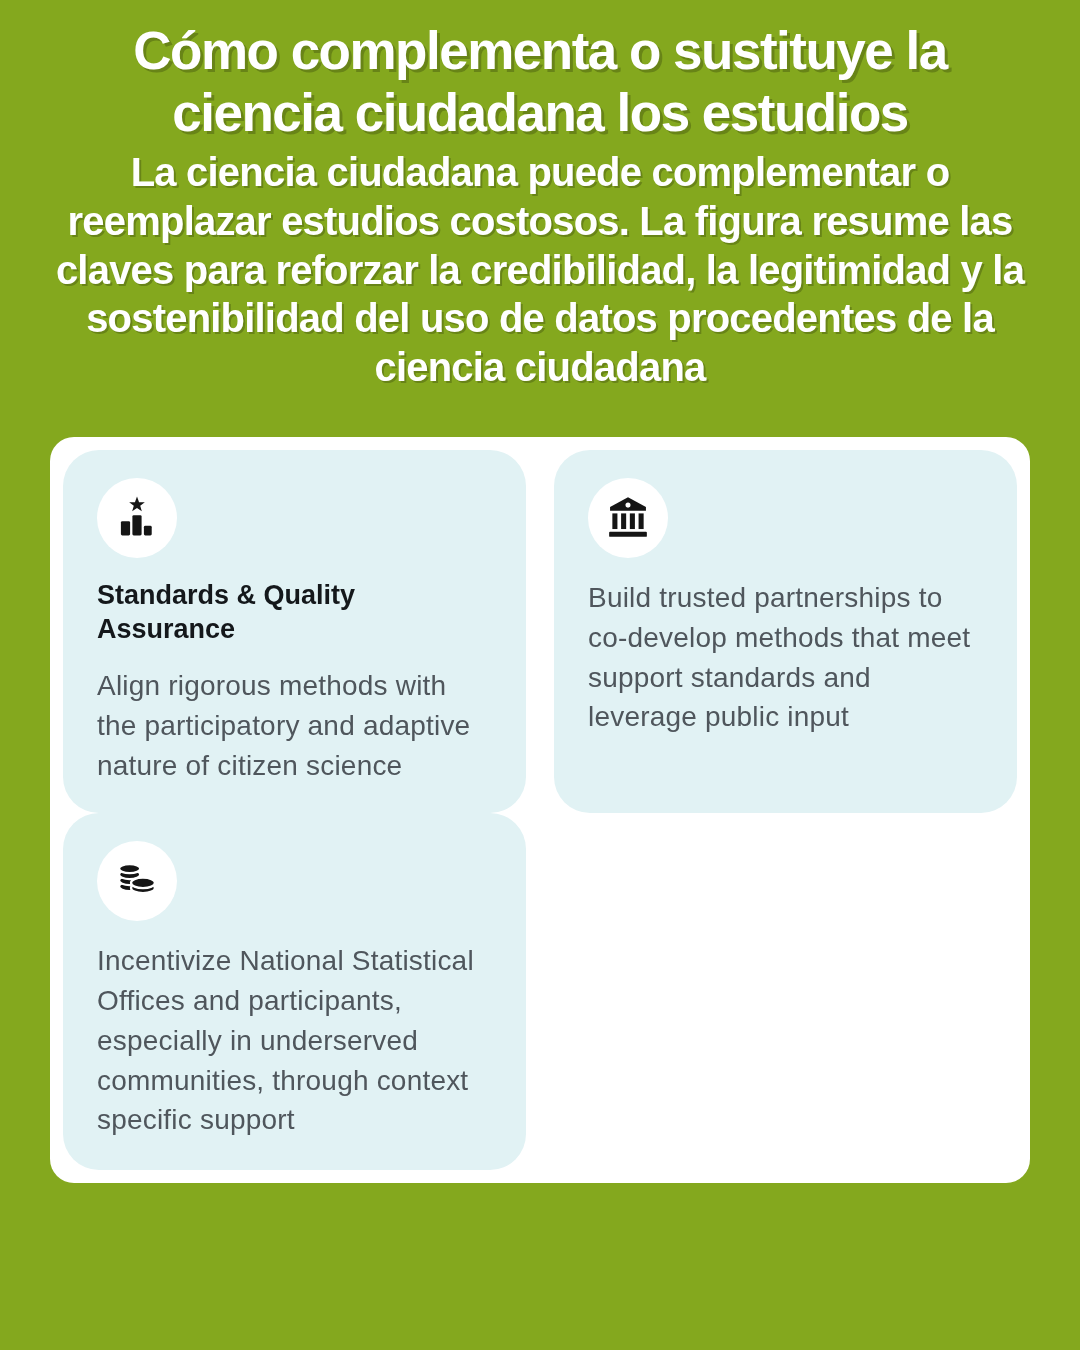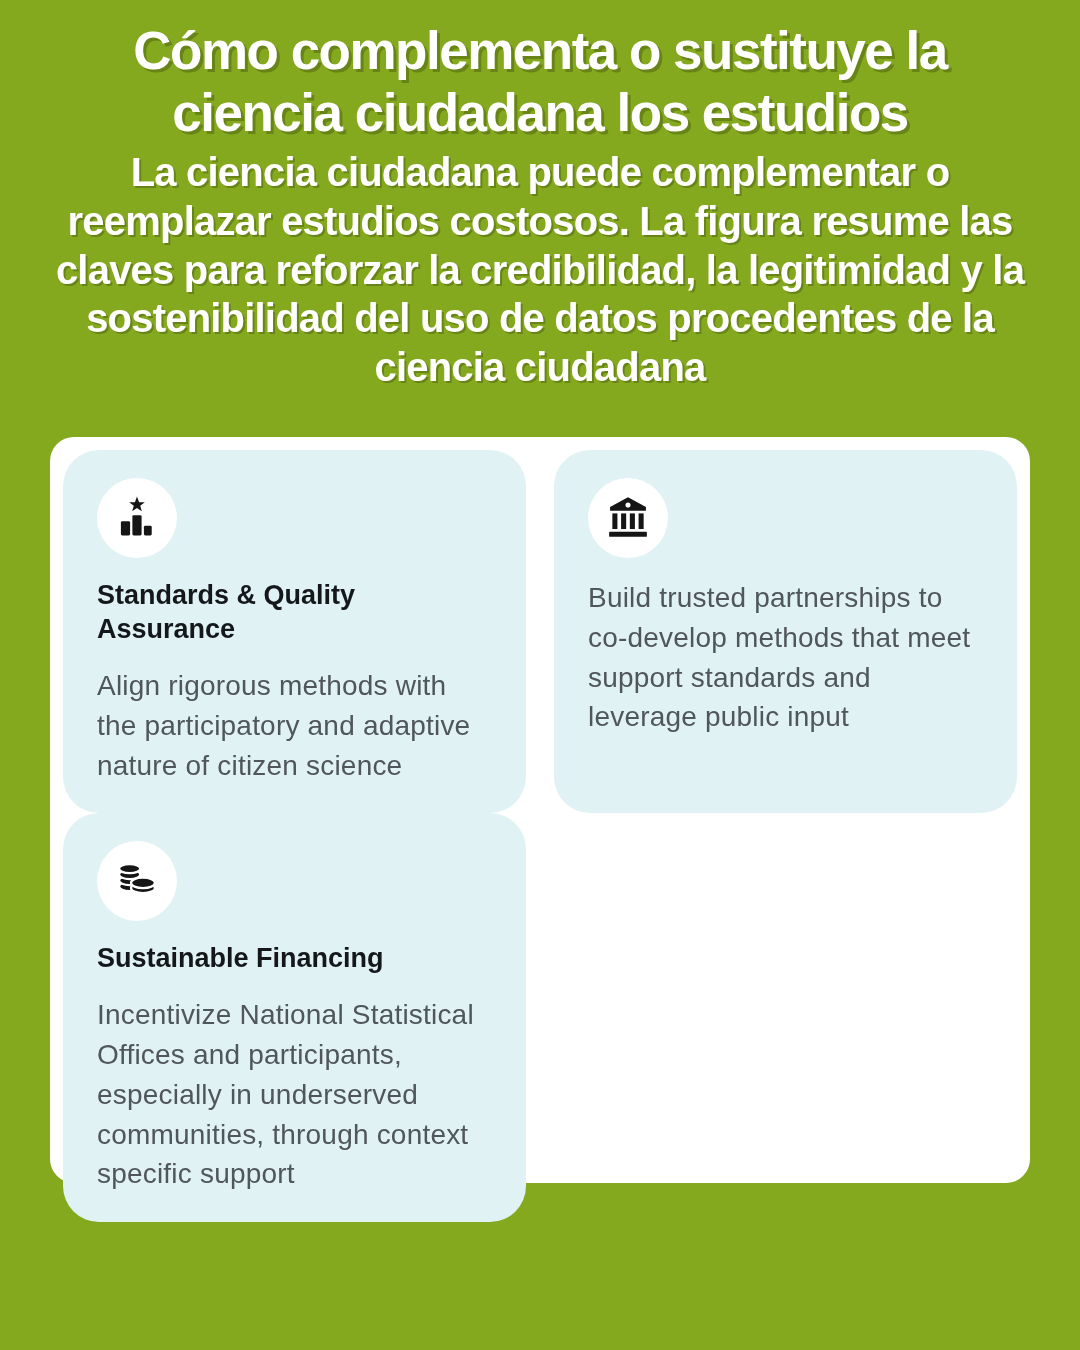--- a/index.html
+++ b/index.html
@@ -138,18 +138,17 @@
       <div class="icon-circle">
         <svg viewBox="0 0 100 100" aria-hidden="true">
           <ellipse cx="34" cy="62" rx="23" ry="10" fill="#151515" stroke="#ffffff" stroke-width="5"></ellipse>
           <ellipse cx="34" cy="49" rx="23" ry="10" fill="#151515" stroke="#ffffff" stroke-width="5"></ellipse>
           <ellipse cx="34" cy="36" rx="23" ry="10" fill="#151515" stroke="#ffffff" stroke-width="5"></ellipse>
           <ellipse cx="34" cy="23" rx="23" ry="10" fill="#151515" stroke="#ffffff" stroke-width="5"></ellipse>
           <ellipse cx="63" cy="65" rx="26" ry="11.5" fill="#151515" stroke="#ffffff" stroke-width="5"></ellipse>
           <ellipse cx="63" cy="54" rx="26" ry="11.5" fill="#151515" stroke="#ffffff" stroke-width="5"></ellipse>
         </svg>
       </div>
-      <h2 class="card-title">Sustainable Financing</h2>
       <p class="card-body">Incentivize National Statistical Offices and participants, especially in underserved communities, through context specific support</p>
     </div>
 
   </div>
 </div>
 
 </body></html>

